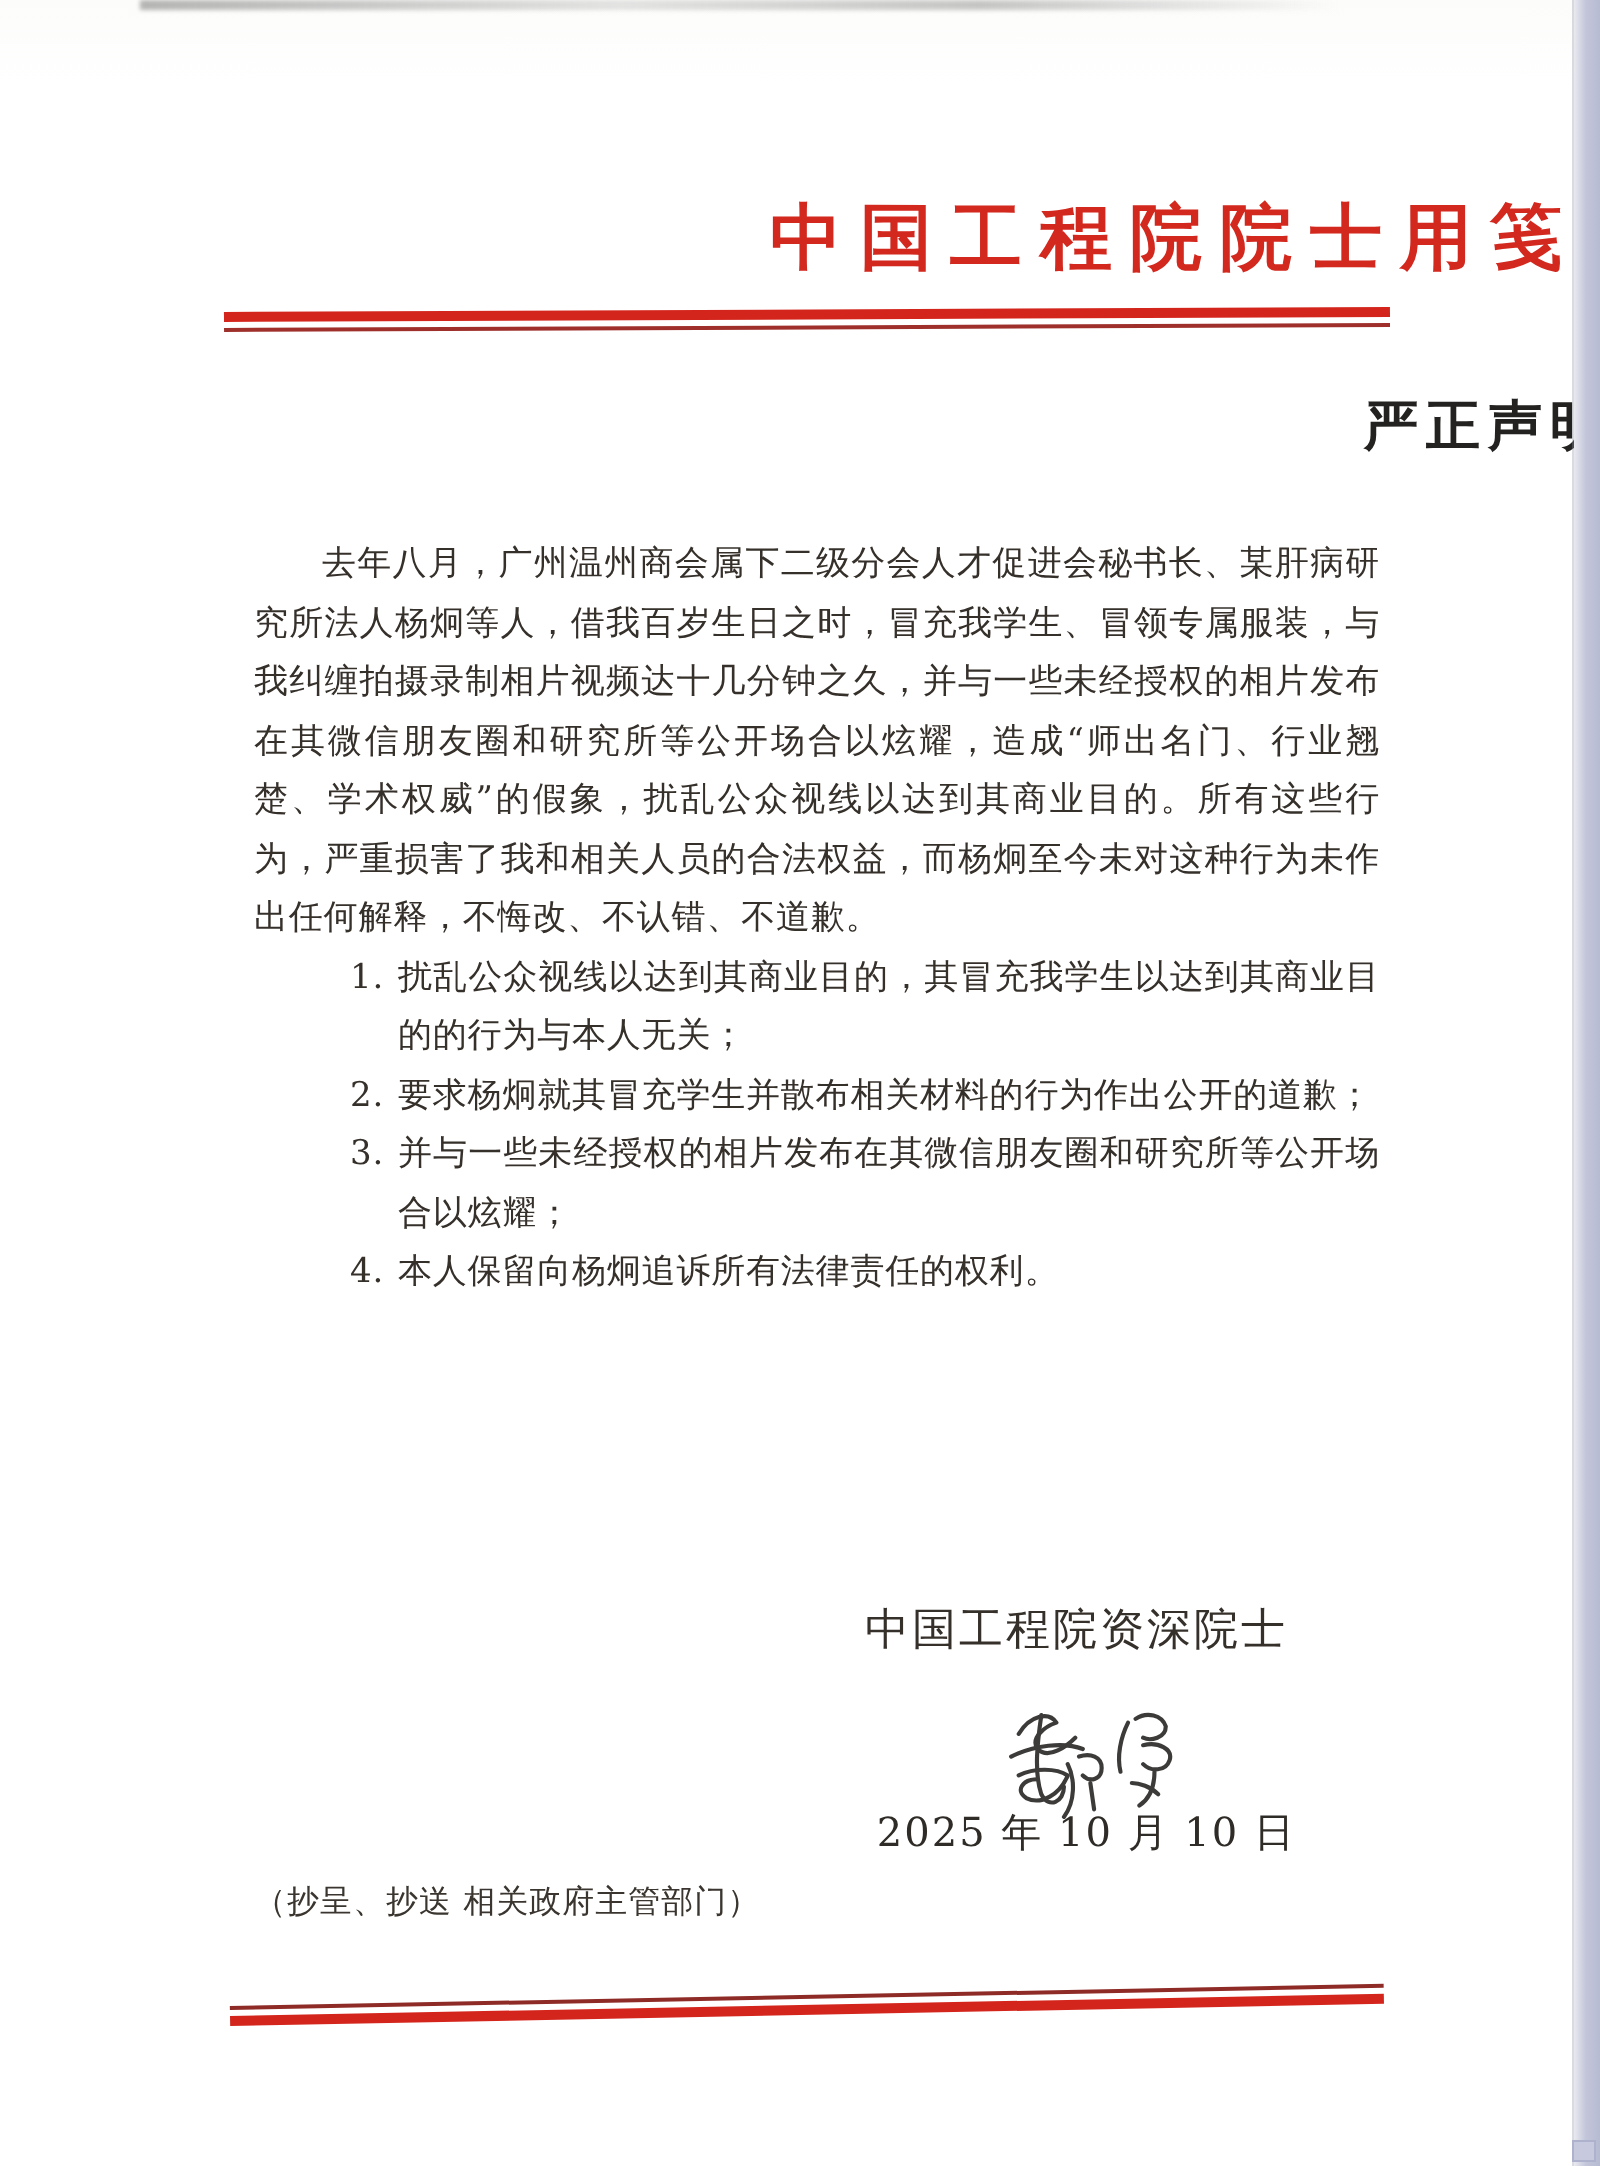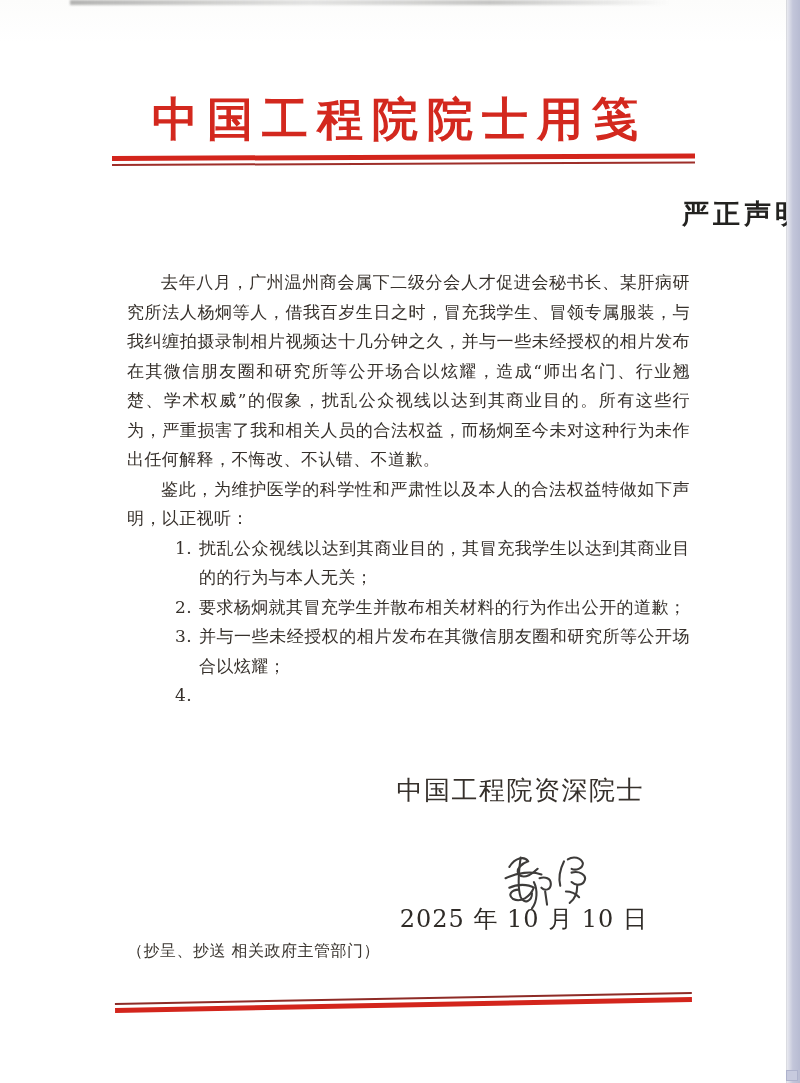--- a/index.html
+++ b/index.html
@@ -25,24 +25,24 @@
   .edge-right-line{
     position:absolute;top:0;right:13px;width:1px;height:1083px;background:rgba(150,152,170,.35);
   }
   .corner-chip{
     position:absolute;right:2px;bottom:2px;width:10px;height:9px;background:#c7cade;border:1px solid #aeb2cc;
   }
 
   
   .letterhead-title{
     position:absolute;top:92px;left:0;width:790px;
-    text-align:center;
+    text-align:right;
     font-family:"DejaVu Serif","Liberation Serif",serif;
     font-weight:bold;
-    font-size:46px;line-height:54px;
+    font-size:36px;line-height:54px;
     letter-spacing:9px;text-indent:9px;
     color:#d3281e;
   }
   .rule-top{position:absolute;top:156px;left:112px;width:583px;transform:rotate(-0.25deg);transform-origin:left center;}
   .rule-top .thick{height:5px;background:#d3251c;}
   .rule-top .gap{height:3px;}
   .rule-top .thin{height:2px;background:#9e2f2a;}
 
   .doc-heading{
     position:absolute;top:197px;left:0;width:790px;text-align:right;
@@ -59,28 +59,28 @@
     text-align:justify;
   }
   .body-col p{margin:0;text-indent:2em;}
   .list{margin:0 0 0 48px;}
   .list-item{position:relative;padding-left:24px;}
   .list-item .num{position:absolute;left:0;top:0;}
   .closing{margin-top:16px;text-indent:2em;}
 
   
   .signer-title{
-    position:absolute;top:773px;right:156px;
-    font-size:26px;letter-spacing:1.5px;color:#36302b;
+    position:absolute;top:800px;right:156px;
+    font-size:22px;letter-spacing:1.5px;color:#36302b;
   }
   .signature{position:absolute;top:850px;left:494px;width:108px;height:66px;}
   .signature svg{width:100%;height:100%;}
   .date-line{
     position:absolute;top:903px;right:152px;
-    font-size:24px;letter-spacing:1px;color:#2f2b27;
+    font-size:20px;letter-spacing:1px;color:#2f2b27;
   }
   .cc-note{
     position:absolute;top:941px;left:127px;
     font-size:16px;letter-spacing:0.5px;color:#3a352f;text-align:center;
   }
 
   .rule-bottom{position:absolute;top:1003px;left:115px;width:577px;transform:rotate(-1.1deg);transform-origin:left center;}
   .rule-bottom .thin{height:2px;background:#8e2b26;}
   .rule-bottom .gap{height:3px;}
   .rule-bottom .thick{height:5px;background:#d3251c;}
@@ -95,37 +95,37 @@
   <div class="rule-top">
     <div class="thick"></div>
     <div class="gap"></div>
     <div class="thin"></div>
   </div>
 
   <div class="doc-heading">严正声明</div>
 
   <div class="body-col">
     <p>去年八月，广州温州商会属下二级分会人才促进会秘书长、某肝病研究所法人杨炯等人，借我百岁生日之时，冒充我学生、冒领专属服装，与我纠缠拍摄录制相片视频达十几分钟之久，并与一些未经授权的相片发布在其微信朋友圈和研究所等公开场合以炫耀，造成“师出名门、行业翘楚、学术权威”的假象，扰乱公众视线以达到其商业目的。所有这些行为，严重损害了我和相关人员的合法权益，而杨炯至今未对这种行为未作出任何解释，不悔改、不认错、不道歉。</p>
-    <p>鉴此，为维护医学的科学性和严肃性以及本人的合法权益特做如下声明，以正视听：</p>
 
     <div class="list">
       <div class="list-item">
         <span class="num">1.</span>
         <span>扰乱公众视线以达到其商业目的，其冒充我学生以达到其商业目的的行为与本人无关；</span>
       </div>
       <div class="list-item">
         <span class="num">2.</span>
         <span>要求杨炯就其冒充学生并散布相关材料的行为作出公开的道歉；</span>
       </div>
       <div class="list-item">
         <span class="num">3.</span>
         <span>并与一些未经授权的相片发布在其微信朋友圈和研究所等公开场合以炫耀；</span>
       </div>
       <div class="list-item">
         <span class="num">4.</span>
+        <span>本人保留向杨炯追诉所有法律责任的权利。</span>
       </div>
     </div>
 
   </div>
 
   <div class="signer-title">中国工程院资深院士</div>
 
   <div class="signature">
     <svg viewBox="0 0 110 70" xmlns="http://www.w3.org/2000/svg">
       <g fill="none" stroke="#23211f" stroke-width="2.2" stroke-linecap="round" stroke-linejoin="round" opacity="0.88">

